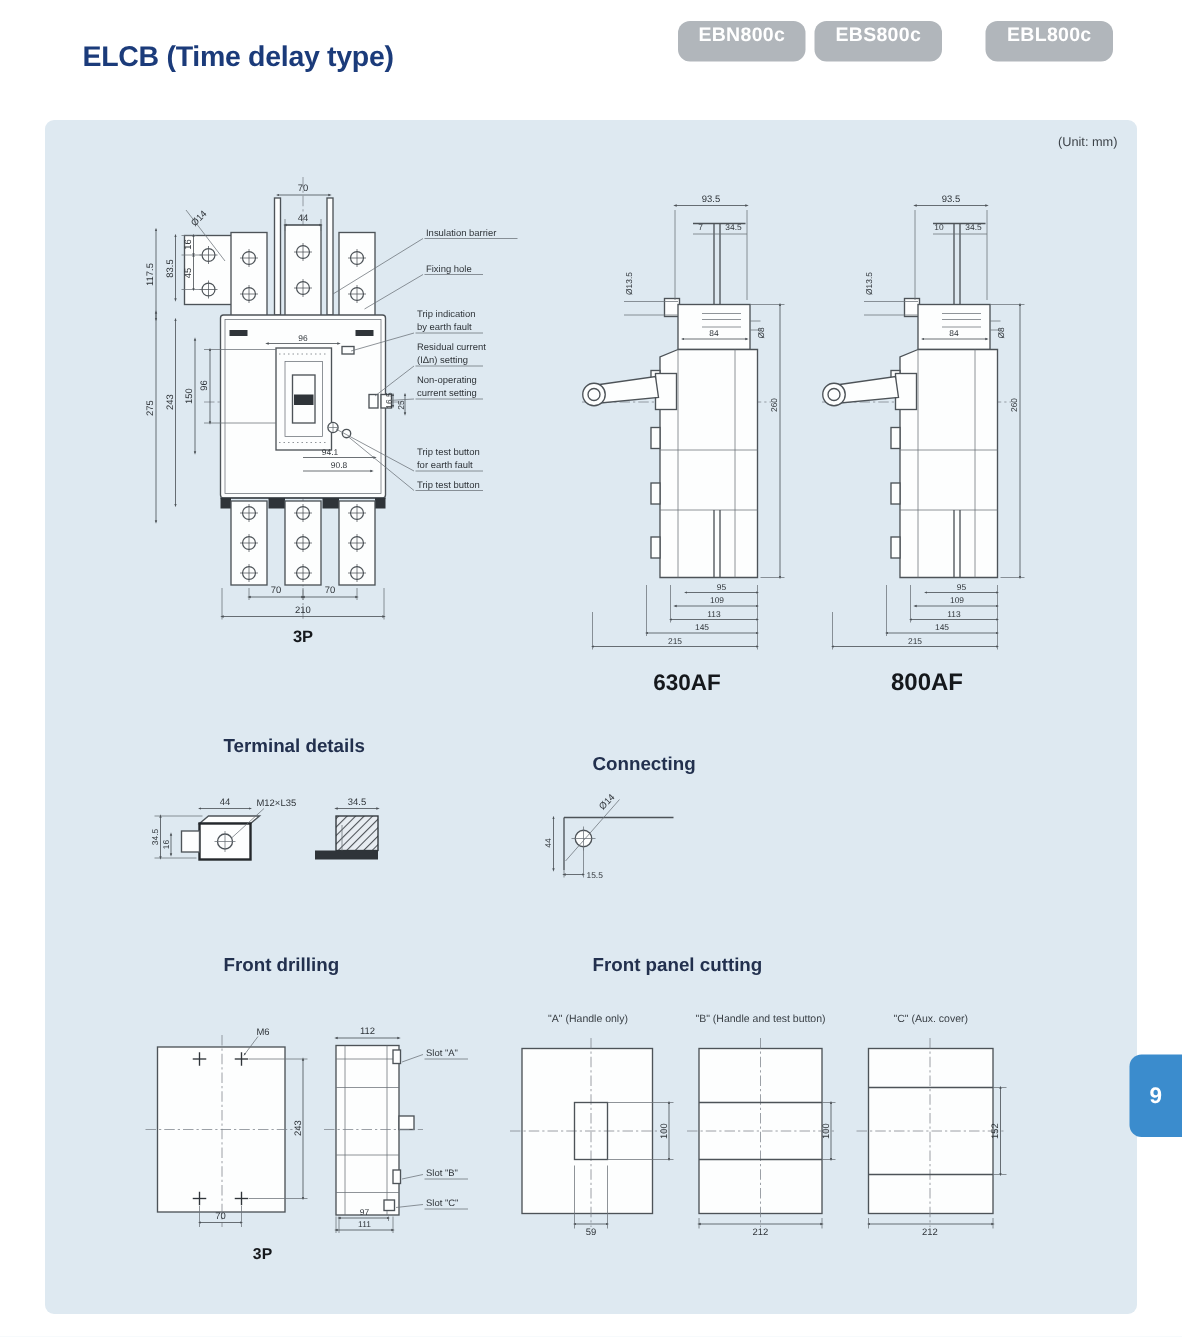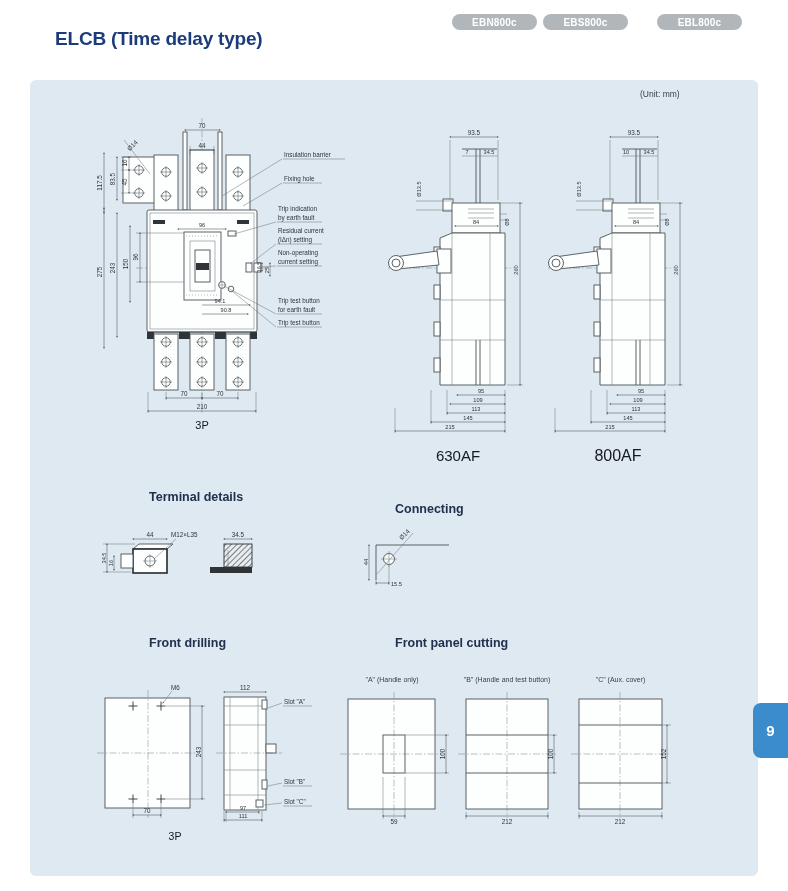--- a/index.html
+++ b/index.html
@@ -1,24 +1,24 @@
 <!DOCTYPE html>
 <html><head>
 <meta charset="utf-8">
 <style>
   html,body{margin:0;padding:0;background:#fff;}
   body{position:relative;width:788px;height:891px;overflow:hidden;
        font-family:"Liberation Sans",sans-serif;-webkit-font-smoothing:antialiased;}
   .abs{position:absolute;}
   .title{left:55px;top:8px;font-size:19px;font-weight:bold;color:#1b3b7a;letter-spacing:-0.2px;margin-top:20px;}
-  .chip{top:14px;width:85px;height:16px;background:#b1b6bb;border-radius:8px;
-        color:#fff;font-size:10px;font-weight:bold;text-align:center;line-height:17px;letter-spacing:0.2px;}
+  .chip{top:14px;width:85px;height:27px;background:#b1b6bb;border-radius:8px;
+        color:#fff;font-size:13px;font-weight:bold;text-align:center;line-height:17px;letter-spacing:0.2px;}
   .panel{left:30px;top:80px;width:728px;height:796px;background:#dee9f1;border-radius:6px;}
-  .unit{left:640px;top:89px;width:105px;text-align:left;font-size:8.5px;color:#3c4248;}
-  .cap{font-weight:normal;color:#15181c;text-align:center;}
+  .unit{left:640px;top:89px;width:105px;text-align:right;font-size:8.5px;color:#3c4248;}
+  .cap{font-weight:bold;color:#15181c;text-align:center;}
   .heading{font-size:12.5px;font-weight:bold;color:#22304e;margin-left:39px;}
   .fpc-cap{font-size:7px;color:#3a4046;text-align:center;}
   .page-tab{left:753px;top:703px;width:35px;height:55px;background:#3b8ccd;border-radius:8px 0 0 8px;
             color:#fff;font-size:15px;font-weight:bold;text-align:center;line-height:55px;}
   svg{position:absolute;left:30px;top:80px;}
   svg .ln{stroke:#4d5358;stroke-width:0.9;fill:none;}
   svg .lnf{stroke:#4d5358;stroke-width:0.9;fill:#fdfefe;}
   svg .thk{stroke:#24282c;stroke-width:1.6;fill:#fdfefe;}
   svg .thin{stroke:#6a7077;stroke-width:0.5;fill:none;}
   svg .dim{stroke:#4d5358;stroke-width:0.55;fill:none;}

